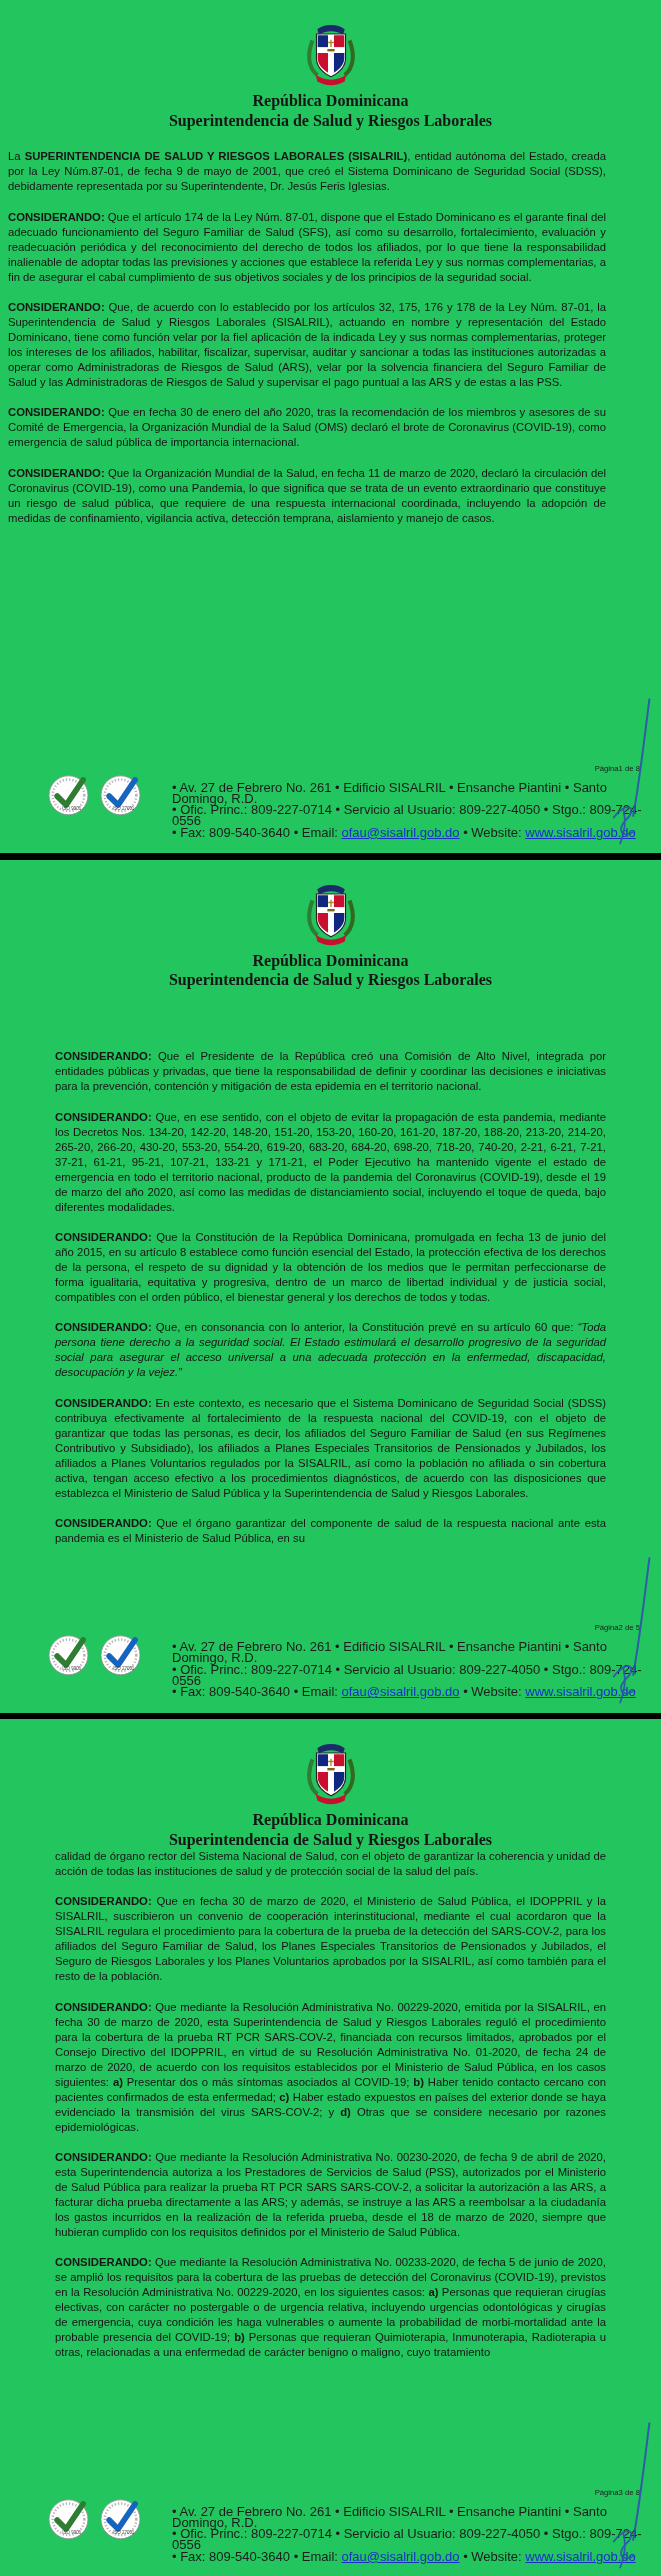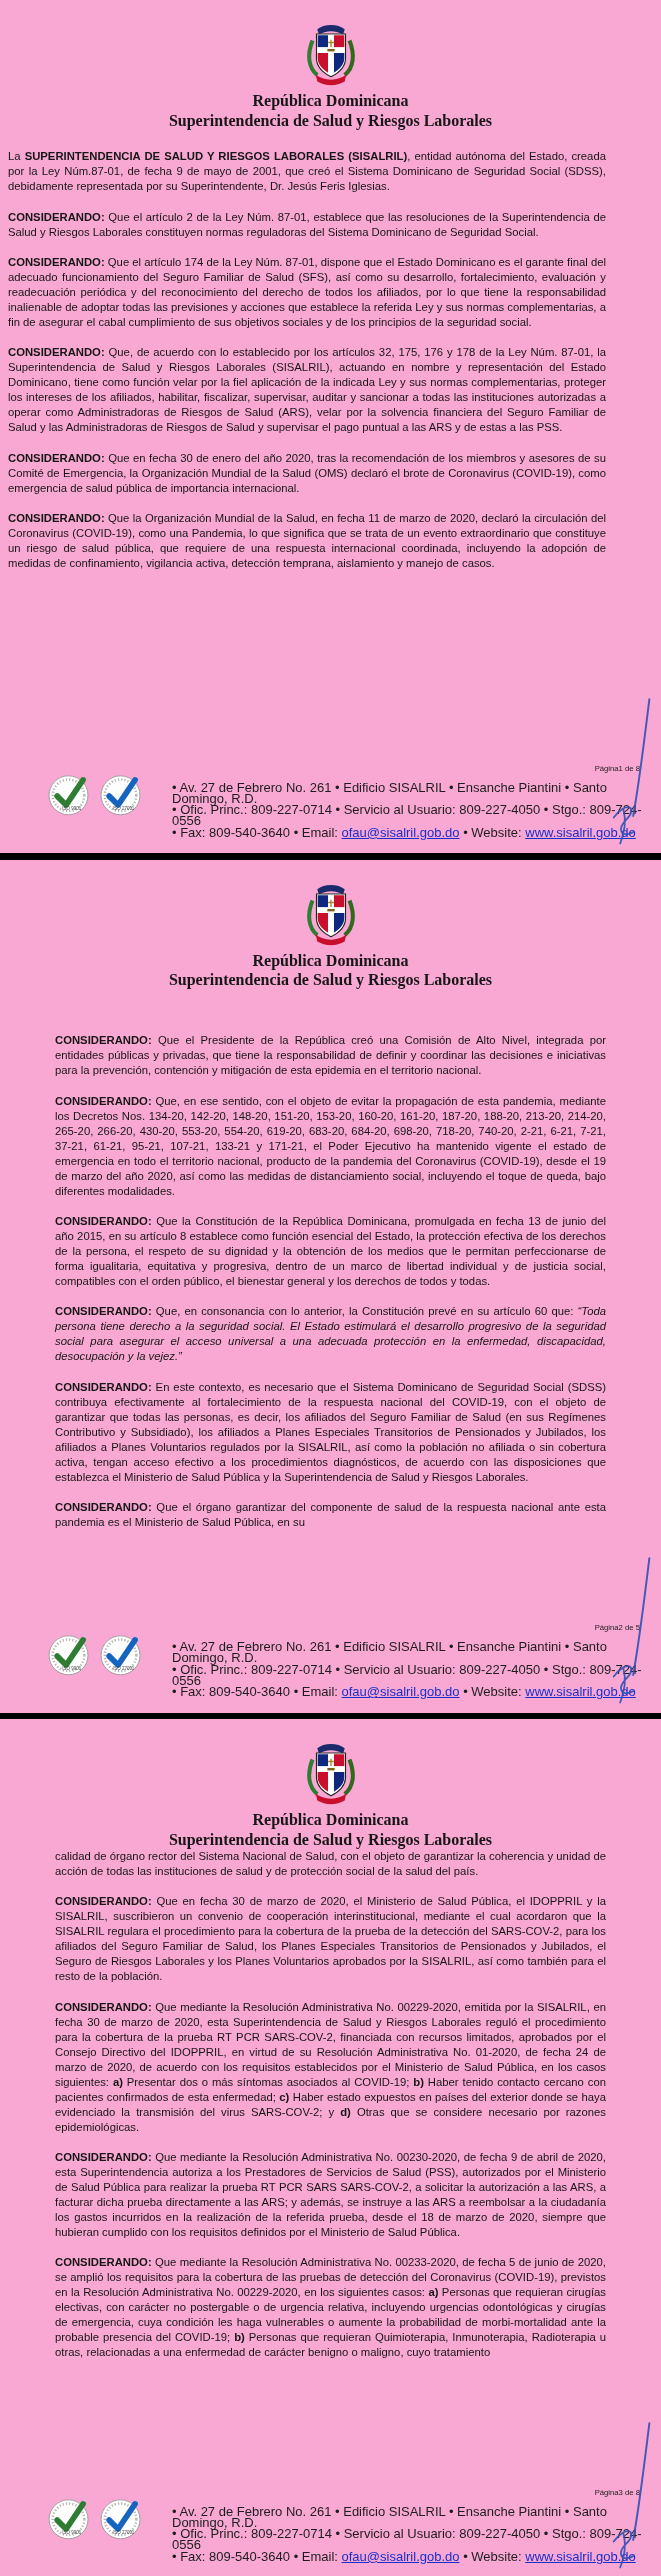--- a/index.html
+++ b/index.html
@@ -1,32 +1,32 @@
 <!DOCTYPE html>
 <html style="font-size:13px"><head>
 <meta charset="utf-8">
 <style>
   html,body{margin:0;padding:0;background:#ffffff;}
   body{width:661px;font-family:"Liberation Sans",sans-serif;color:#161616;}
   .doc{width:661px;}
-  .page{position:relative;width:661px;height:853px;background:#f9a8d4;overflow:hidden;box-sizing:border-box;}
+  .page{position:relative;width:661px;height:853px;background:#22c55e;overflow:hidden;box-sizing:border-box;}
   .page.last{height:858px;}
   .page-sep{height:6.5px;background:#000;}
   
   .crest-wrap{text-align:center;padding-top:24px;}
   .hdr-country{text-align:center;font-family:"Liberation Serif",serif;font-weight:bold;font-size:16px;margin-top:3.2px;}
   .hdr-agency{text-align:center;font-family:"Liberation Serif",serif;font-weight:bold;font-size:16px;margin-top:1.6px;}
   
   .title-block{margin-top:21px;text-align:center;}
   .title-line1{font-weight:bold;font-size:12px;letter-spacing:0.2px;}
   .title-line2{font-weight:bold;font-size:12px;color:#1b43cf;max-width:503px;margin:2.4px auto 0;line-height:1.25;}
   
   .content{padding:0 55px;}
   .content.p1{margin-top:19.5px;padding-left:8px;}
-  .content.p2{margin-top:44px;}
+  .content.p2{margin-top:60px;}
   .content.p3{}
   .para{margin:0 0 15.4px 0;text-align:justify;font-size:11.3px;line-height:15px;}
   .para span.b{font-weight:bold;}
   .para span.i{font-style:italic;}
   
   .footer{position:absolute;left:0;right:0;bottom:8px;height:78px;}
   .seals{position:absolute;left:45px;top:3.2px;display:flex;gap:4.9px;}
   .f-lines{position:absolute;left:172px;top:14.6px;font-size:13px;line-height:11.3px;color:#1d1d1d;}
   .f-lines .flink{color:#1a2fca;text-decoration:underline;}
   .page-label{position:absolute;right:21px;top:-3.2px;font-size:7.7px;color:#1d1d1d;}
@@ -78,21 +78,20 @@
       <svg width="50" height="62" viewBox="0 0 62 76">
           <use href="#crest"></use>
         </svg>
     </div>
     <div class="hdr-country">República Dominicana</div>
     <div class="hdr-agency">Superintendencia de Salud y Riesgos Laborales</div>
 
 
     <div class="content p1">
         <p class="para"><span>La </span><span class="b">SUPERINTENDENCIA DE SALUD Y RIESGOS LABORALES (SISALRIL)</span><span>, entidad autónoma del Estado, creada por la Ley Núm.87-01, de fecha 9 de mayo de 2001, que creó el Sistema Dominicano de Seguridad Social (SDSS), debidamente representada por su Superintendente, Dr. Jesús Feris Iglesias.</span></p>
-        <p class="para"><span class="b">CONSIDERANDO: </span><span>Que el artículo 2 de la Ley Núm. 87-01, establece que las resoluciones de la Superintendencia de Salud y Riesgos Laborales constituyen normas reguladoras del Sistema Dominicano de Seguridad Social.</span></p>
         <p class="para"><span class="b">CONSIDERANDO: </span><span>Que el artículo 174 de la Ley Núm. 87-01, dispone que el Estado Dominicano es el garante final del adecuado funcionamiento del Seguro Familiar de Salud (SFS), así como su desarrollo, fortalecimiento, evaluación y readecuación periódica y del reconocimiento del derecho de todos los afiliados, por lo que tiene la responsabilidad inalienable de adoptar todas las previsiones y acciones que establece la referida Ley y sus normas complementarias, a fin de asegurar el cabal cumplimiento de sus objetivos sociales y de los principios de la seguridad social.</span></p>
         <p class="para"><span class="b">CONSIDERANDO: </span><span>Que, de acuerdo con lo establecido por los artículos 32, 175, 176 y 178 de la Ley Núm. 87-01, la Superintendencia de Salud y Riesgos Laborales (SISALRIL), actuando en nombre y representación del Estado Dominicano, tiene como función velar por la fiel aplicación de la indicada Ley y sus normas complementarias, proteger los intereses de los afiliados, habilitar, fiscalizar, supervisar, auditar y sancionar a todas las instituciones autorizadas a operar como Administradoras de Riesgos de Salud (ARS), velar por la solvencia financiera del Seguro Familiar de Salud y las Administradoras de Riesgos de Salud y supervisar el pago puntual a las ARS y de estas a las PSS.</span></p>
         <p class="para"><span class="b">CONSIDERANDO: </span><span>Que en fecha 30 de enero del año 2020, tras la recomendación de los miembros y asesores de su Comité de Emergencia, la Organización Mundial de la Salud (OMS) declaró el brote de Coronavirus (COVID-19), como emergencia de salud pública de importancia internacional.</span></p>
         <p class="para"><span class="b">CONSIDERANDO: </span><span>Que la Organización Mundial de la Salud, en fecha 11 de marzo de 2020, declaró la circulación del Coronavirus (COVID-19), como una Pandemia, lo que significa que se trata de un evento extraordinario que constituye un riesgo de salud pública, que requiere de una respuesta internacional coordinada, incluyendo la adopción de medidas de confinamiento, vigilancia activa, detección temprana, aislamiento y manejo de casos.</span></p>
       </div>
 
     <div class="footer">
       <div class="page-label">Página1 de 8</div>
       <div class="seals">
         <svg width="47" height="49" viewBox="0 0 58 60">

